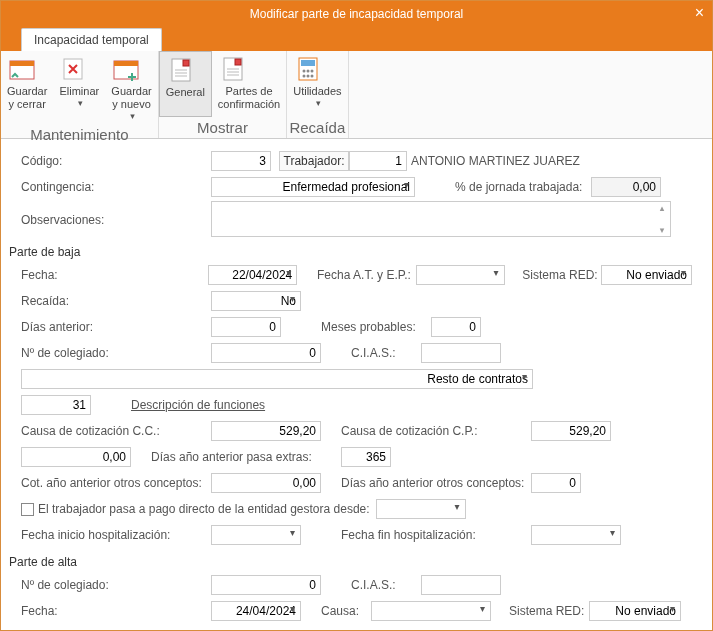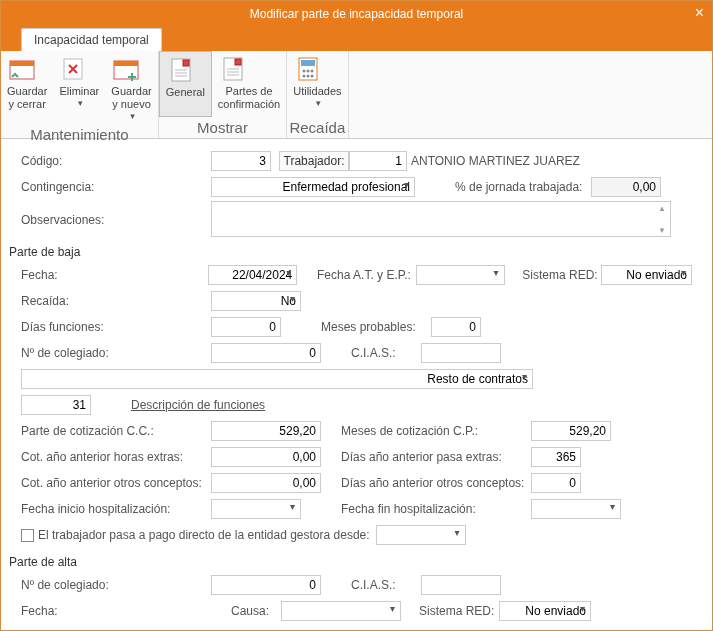--- a/index.html
+++ b/index.html
@@ -182,21 +182,21 @@
       <span class="lbl" style="width:80px">Sistema RED:</span>
       <div class="dd" style="width:92px"><input class="inp" style="width: 100%;" value="No enviado"></div>
     </div>
 
     <div class="row">
       <span class="lbl" style="width:190px">Recaída:</span>
       <div class="dd" style="width:90px"><input class="inp" style="width: 100%;" value="No"></div>
     </div>
 
     <div class="row">
-      <span class="lbl" style="width:190px">Días funciones:</span>
+      <span class="lbl" style="width:190px">Días anterior:</span>
       <input class="inp right" style="width: 70px;" value="0">
       <span style="width:40px"></span>
       <span class="lbl" style="width:110px">Meses probables:</span>
       <input class="inp right" style="width: 50px;" value="0">
     </div>
 
     <div class="row">
       <span class="lbl" style="width:190px">Nº de colegiado:</span>
       <input class="inp right" style="width: 110px;" value="0">
       <span style="width:30px"></span>
@@ -208,70 +208,70 @@
       <div class="dd" style="width:512px"><input class="inp" style="width: 100%;" value="Resto de contratos"></div>
     </div>
 
     <div class="row">
       <input class="inp right" style="width: 70px;" value="31">
       <span style="width:40px"></span>
       <span class="lbl lbl-ul">Descripción de funciones</span>
     </div>
 
     <div class="row">
-      <span class="lbl" style="width:190px">Parte de cotización C.C.:</span>
+      <span class="lbl" style="width:190px">Causa de cotización C.C.:</span>
       <input class="inp right" style="width: 110px;" value="529,20">
       <span style="width:20px"></span>
-      <span class="lbl" style="width:190px">Meses de cotización C.P.:</span>
+      <span class="lbl" style="width:190px">Causa de cotización C.P.:</span>
       <input class="inp right" style="width: 80px;" value="529,20">
     </div>
 
     <div class="row">
-      <span class="lbl" style="width:190px">Cot. año anterior horas extras:</span>
       <input class="inp right" style="width: 110px;" value="0,00">
       <span style="width:20px"></span>
       <span class="lbl" style="width:190px">Días año anterior pasa extras:</span>
       <input class="inp right" style="width: 50px;" value="365">
     </div>
 
     <div class="row">
       <span class="lbl" style="width:190px">Cot. año anterior otros conceptos:</span>
       <input class="inp right" style="width: 110px;" value="0,00">
       <span style="width:20px"></span>
       <span class="lbl" style="width:190px">Días año anterior otros conceptos:</span>
       <input class="inp right" style="width: 50px;" value="0">
-    </div>
-
-    <div class="row">
-      <span class="lbl" style="width:190px">Fecha inicio hospitalización:</span>
-      <div class="dd" style="width:90px"><input class="inp" style="width: 100%;" value=""></div>
-      <span style="width:40px"></span>
-      <span class="lbl" style="width:190px">Fecha fin hospitalización:</span>
-      <div class="dd" style="width:90px"><input class="inp" style="width: 100%;" value=""></div>
     </div>
 
     <div class="row">
       <span class="chk"></span>
       <span class="lbl">El trabajador pasa a pago directo de la entidad gestora desde:</span>
       <span style="width:6px"></span>
+      <div class="dd" style="width:90px"><input class="inp" style="width: 100%;" value=""></div>
+    </div>
+
+    <div class="row">
+      <span class="lbl" style="width:190px">Fecha inicio hospitalización:</span>
+      <div class="dd" style="width:90px"><input class="inp" style="width: 100%;" value=""></div>
+      <span style="width:40px"></span>
+      <span class="lbl" style="width:190px">Fecha fin hospitalización:</span>
       <div class="dd" style="width:90px"><input class="inp" style="width: 100%;" value=""></div>
     </div>
 
     <div class="section-title">Parte de alta</div>
 
     <div class="row">
       <span class="lbl" style="width:190px">Nº de colegiado:</span>
       <input class="inp right" style="width: 110px;" value="0">
       <span style="width:30px"></span>
       <span class="lbl" style="width:70px">C.I.A.S.:</span>
       <input class="inp" style="width: 80px;" value="">
     </div>
 
     <div class="row">
       <span class="lbl" style="width:190px">Fecha:</span>
+      <div class="dd" style="width:90px"><input class="inp" style="width: 100%;" value="24/04/2024"></div>
       <span style="width:20px"></span>
       <span class="lbl" style="width:50px">Causa:</span>
       <div class="dd" style="width:120px"><input class="inp" style="width: 100%;" value=""></div>
       <span style="width:18px"></span>
       <span class="lbl" style="width:80px">Sistema RED:</span>
       <div class="dd" style="width:92px"><input class="inp" style="width: 100%;" value="No enviado"></div>
     </div>
 
   </div>
 </div>

